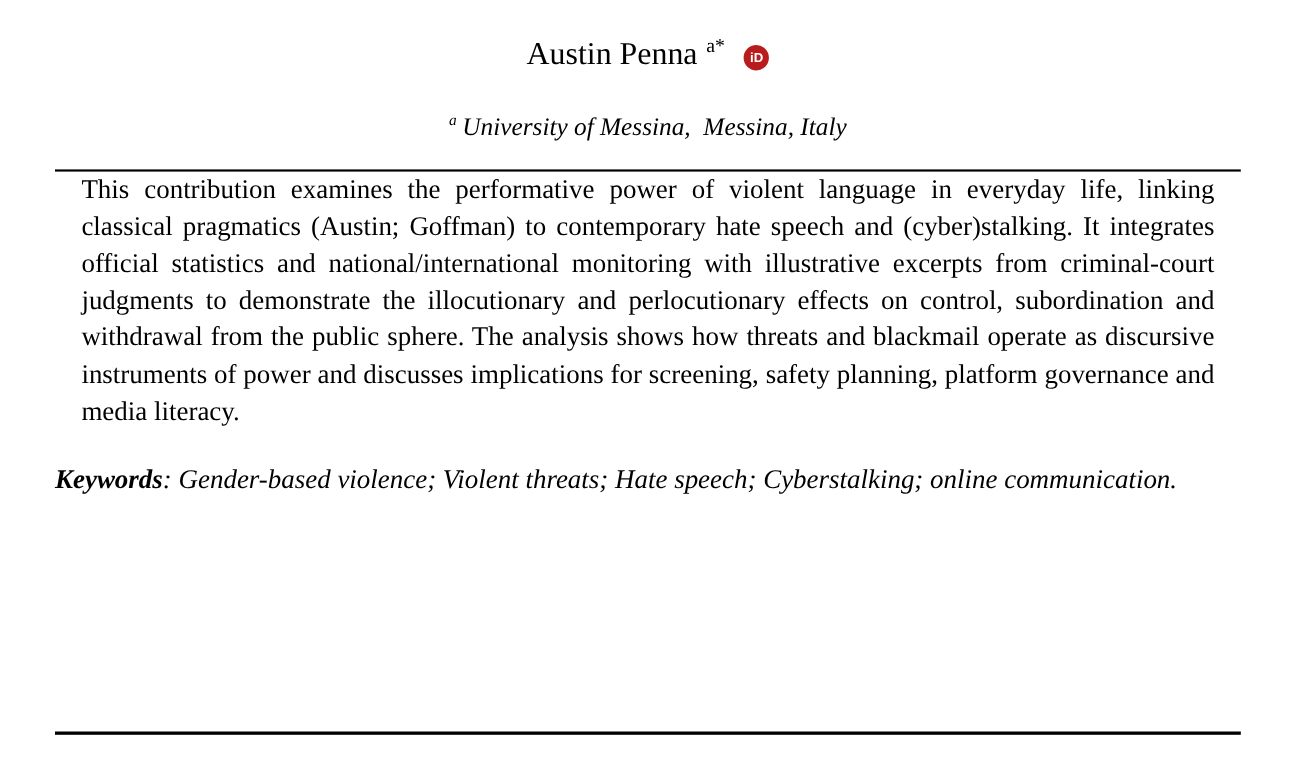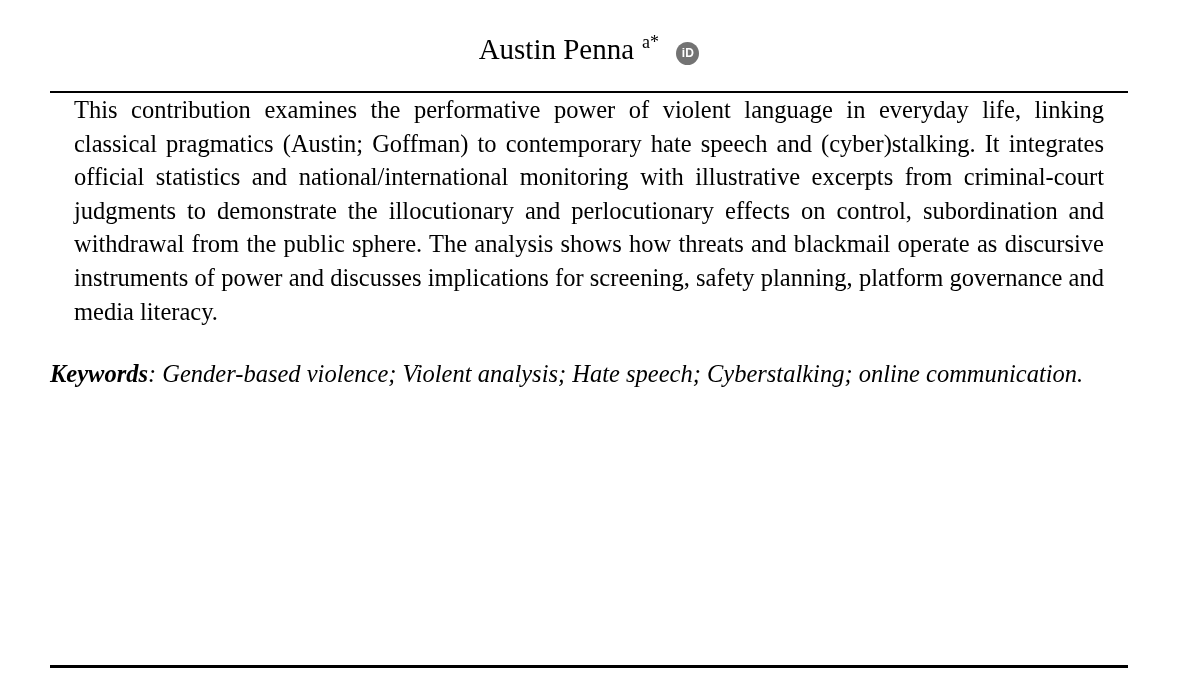--- a/index.html
+++ b/index.html
@@ -29,21 +29,21 @@
     font-size: 18px;
     vertical-align: super;
     line-height: 0;
     margin-left: 8px;
   }
   .orcid {
     display: inline-block;
     width: 23px;
     height: 23px;
     border-radius: 50%;
-    background: #737373;
+    background: #b91c1c;
     color: #ffffff;
     font-family: "Liberation Sans", "DejaVu Sans", sans-serif;
     font-size: 12px;
     font-weight: bold;
     line-height: 23px;
     text-align: center;
     vertical-align: 2px;
     margin-left: 10px;
     cursor: pointer;
   }
@@ -96,25 +96,28 @@
 <body>
 
 <div class="page">
 
 
   <div class="author-line">
     <span>Austin Penna</span><sup class="author-sup">a*</sup>
     <span class="orcid">iD</span>
   </div>
 
+  <div class="affiliation">
+    <sup>a</sup><span class="aff-text">University of Messina,  Messina, Italy</span>
+  </div>
 
   <div class="rule rule-top"></div>
 
 
   <p class="abstract-body">This contribution examines the performative power of violent language in everyday life, linking classical pragmatics (Austin; Goffman) to contemporary hate speech and (cyber)stalking. It integrates official statistics and national/international monitoring with illustrative excerpts from criminal-court judgments to demonstrate the illocutionary and perlocutionary effects on control, subordination and withdrawal from the public sphere. The analysis shows how threats and blackmail operate as discursive instruments of power and discusses implications for screening, safety planning, platform governance and media literacy.</p>
 
   <p class="keywords">
-    <span class="kw-label">Keywords</span><span>: Gender-based violence; Violent analysis; Hate speech; Cyberstalking; online communication.</span>
+    <span class="kw-label">Keywords</span><span>: Gender-based violence; Violent threats; Hate speech; Cyberstalking; online communication.</span>
   </p>
 
   <div class="rule-bottom"></div>
 
 </div>
 
 </body></html>

